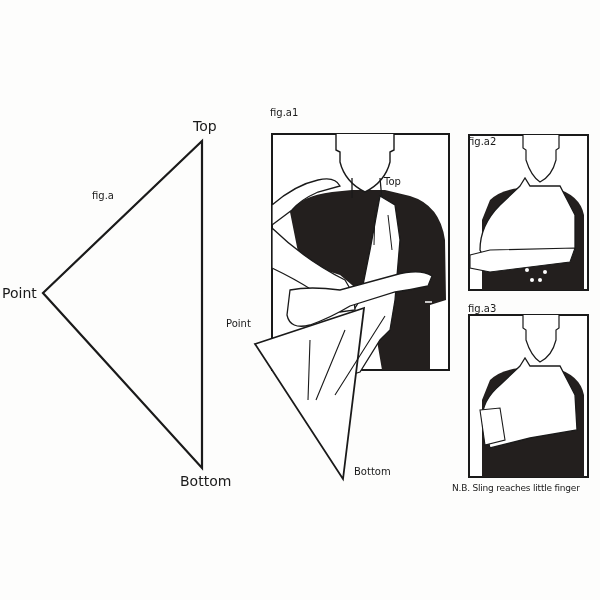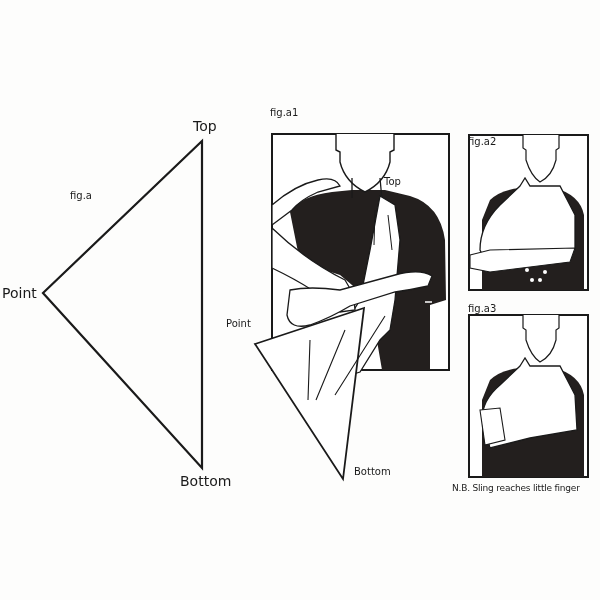--- a/index.html
+++ b/index.html
@@ -59,21 +59,21 @@
   <g>
     <rect x="469" y="315" width="119" height="162" fill="#fff" stroke="#1a1a1a" stroke-width="2"></rect>
     <path d="M490,380 Q500,370 520,368 L555,368 Q580,375 584,395 L584,477 L482,477 L482,400 Z" fill="#231f1e"></path>
     <path d="M523,315 L523,328 L526,330 L526,340 Q531,356 540,362 Q552,356 556,340 L556,330 L559,328 L559,315" fill="#fff" stroke="#1a1a1a" stroke-width="1.2"></path>
     <path d="M520,366 L525,358 L530,366 L560,366 L575,395 L577,430 L530,438 L490,448 L482,420 Q482,400 500,385 Z" fill="#fff" stroke="#1a1a1a" stroke-width="1.3"></path>
     <path d="M480,410 L500,408 L505,440 L485,445 Z" fill="#fff" stroke="#1a1a1a" stroke-width="1.1"></path>
   </g>
 </svg>
 
 <div class="lbl big" style="left:193px; top:118px;">Top</div>
-<div class="lbl small" style="left:70px; top:190px;">fig.a</div>
+<div class="lbl small" style="left:92px; top:190px;">fig.a</div>
 <div class="lbl big" style="left:2px; top:285px;">Point</div>
 <div class="lbl big" style="left:180px; top:473px;">Bottom</div>
 
 <div class="lbl small" style="left:270px; top:107px;">fig.a1</div>
 <div class="lbl small" style="left:384px; top:176px;">Top</div>
 <div class="lbl small" style="left:226px; top:318px;">Point</div>
 <div class="lbl small" style="left:354px; top:466px;">Bottom</div>
 
 <div class="lbl small" style="left:468px; top:104px;margin-top:32px;">fig.a2</div>
 <div class="lbl small" style="left:468px; top:303px;">fig.a3</div>

